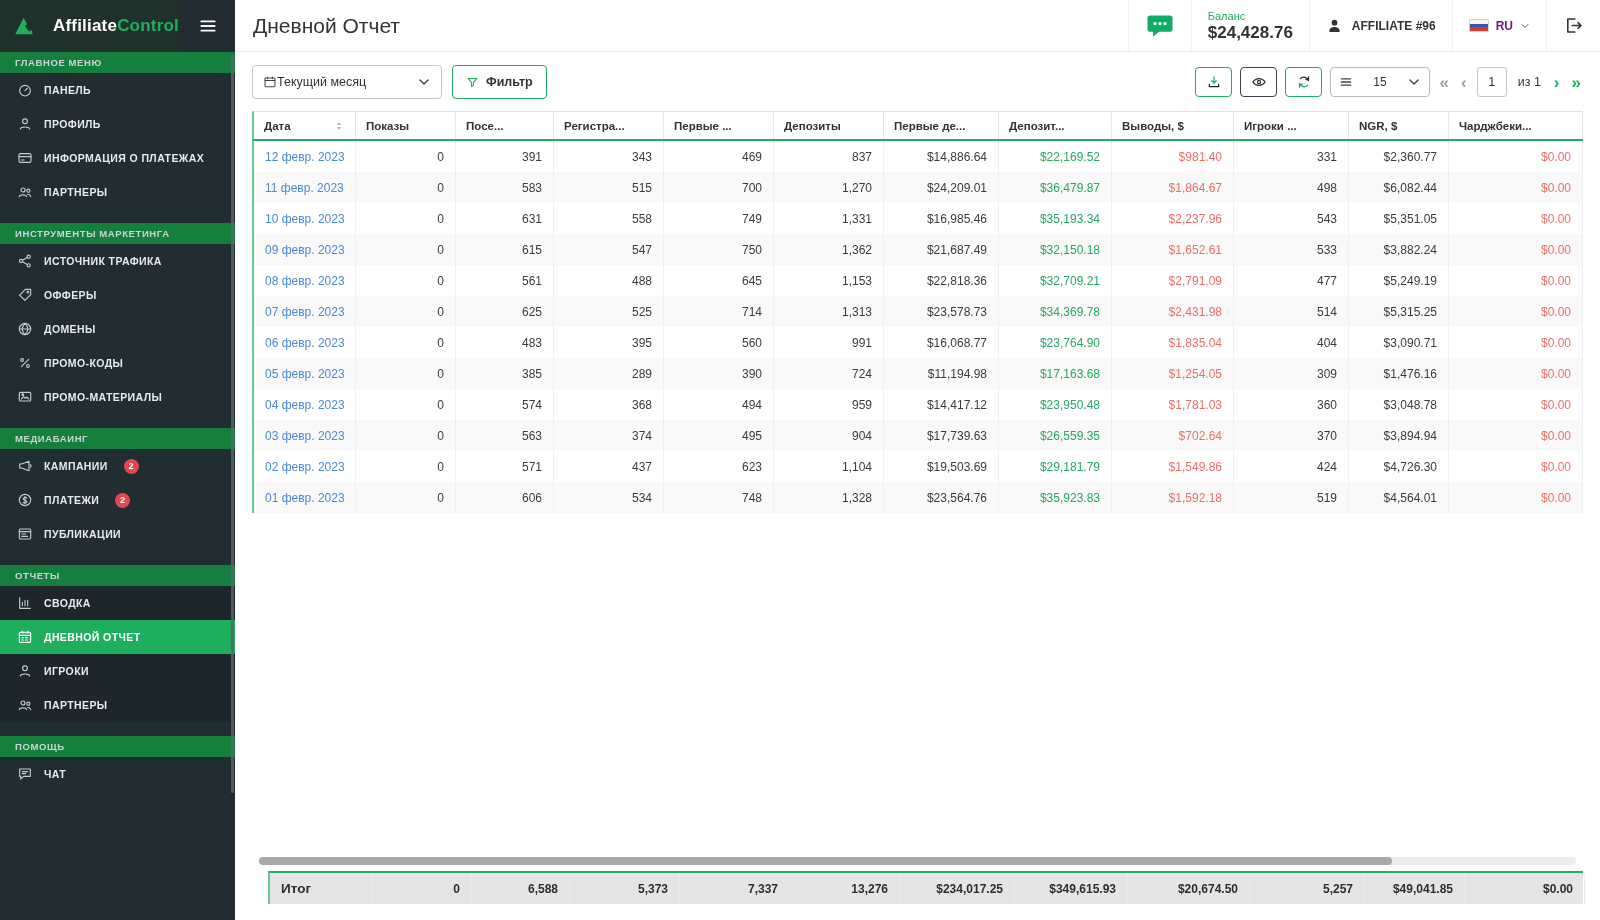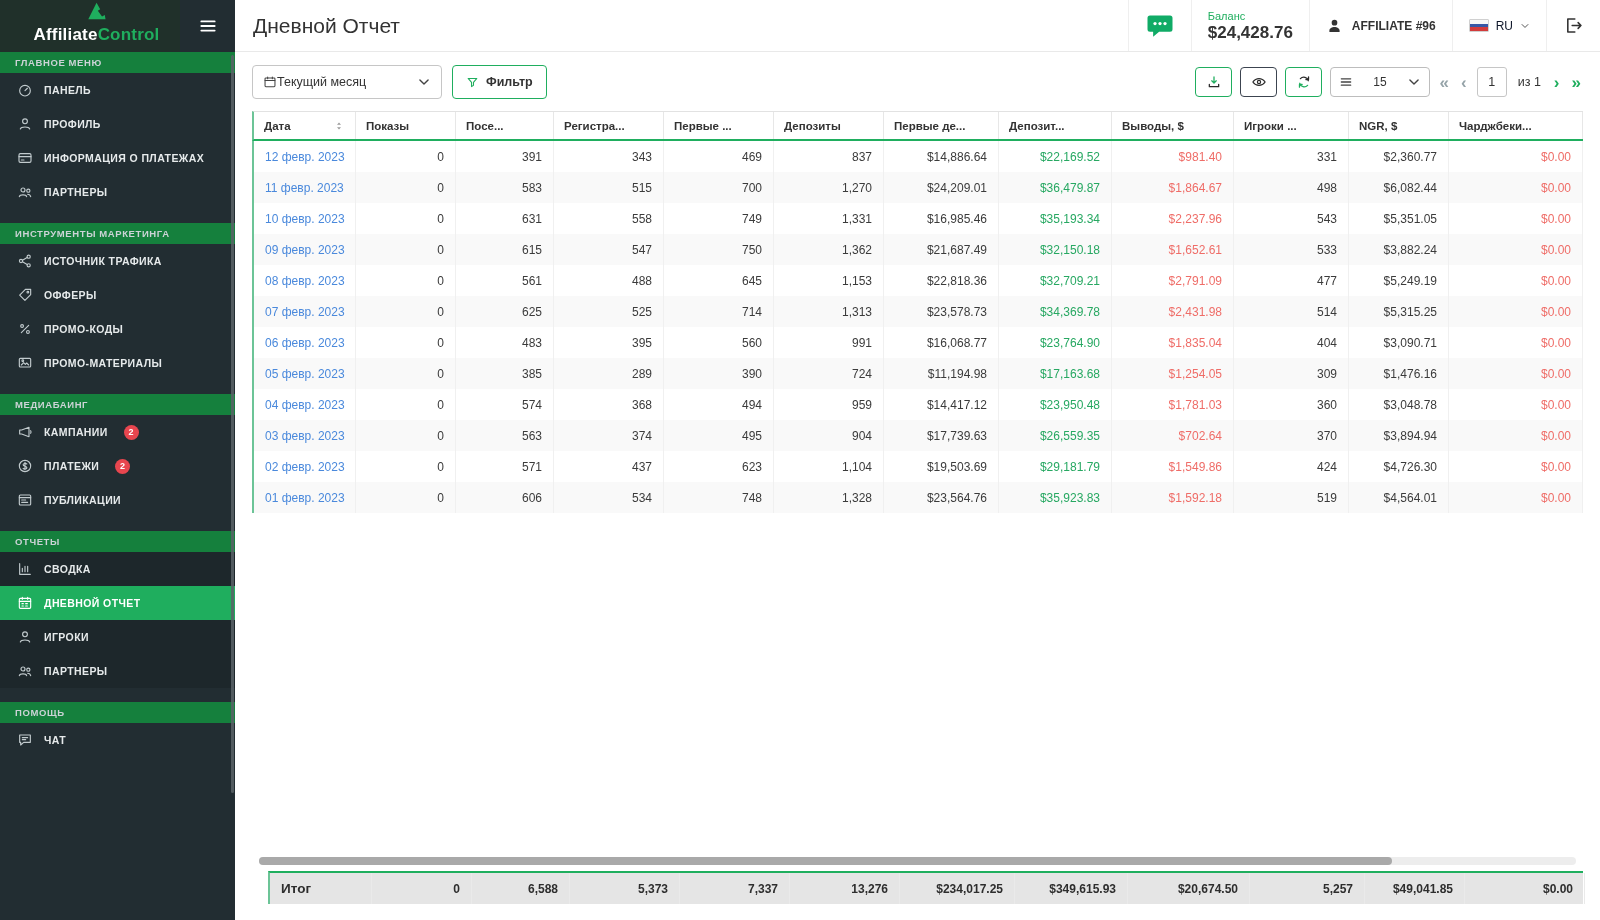--- a/index.html
+++ b/index.html
@@ -10,21 +10,21 @@
     background:#fff;color:#333;
     --green:#1fae5e;
     --cols:102px 100px 98px 110px 110px 110px 115px 113px 122px 115px 100px minmax(120px,1fr);
   }
   .icon{display:inline-flex;align-items:center;justify-content:center;}
   .icon svg{width:100%;height:100%;display:block;}
 
   
   .sidebar{flex:0 0 235px;width:235px;background:#222d32;height:100%;display:flex;flex-direction:column;position:relative;}
   .sidebar-top{display:flex;height:52px;flex:0 0 52px;}
-  .logo{width:180px;background:#20302a;display:flex;align-items:center;padding-left:13px;gap:3px;flex-direction:column;}
+  .logo{width:180px;background:#20302a;display:flex;align-items:center;padding-left:13px;gap:18px;}
   .logo .icon{width:22px;height:22px;}
   .logo-text{font-size:17px;font-weight:bold;color:#fff;letter-spacing:.2px;white-space:nowrap;}
   .logo-text .green{color:var(--green);}
   .hamburger{flex:1;display:flex;align-items:center;justify-content:center;background:#222d32;color:#fff;cursor:pointer;}
   .hamburger .icon{width:20px;height:20px;}
   .menu{flex:1;overflow:hidden;position:relative;padding-bottom:10px;}
   .menu::after{content:'';position:absolute;top:3px;right:1px;width:3px;height:85%;background:#5a6468;border-radius:2px;opacity:.85;}
   .menu-section{background:#15803d;color:#ccd3d6;font-size:9.5px;font-weight:bold;letter-spacing:.6px;padding:5px 10px 5px 15px;margin-top:14px;}
   .menu-section:first-child{margin-top:0;}
   .menu-item{display:flex;align-items:center;height:34px;padding:0 10px 0 17px;gap:11px;color:#e6eaeb;font-size:10.5px;font-weight:bold;letter-spacing:.4px;cursor:pointer;}
@@ -40,21 +40,21 @@
   .topbar{height:52px;flex:0 0 52px;border-bottom:1px solid #e9e9e9;display:flex;align-items:center;background:#fff;}
   .page-title{font-size:21px;color:#333;padding-left:18px;font-weight:400;}
   .topbar-right{margin-left:auto;display:flex;align-items:stretch;height:100%;}
   .topbar-cell{display:flex;align-items:center;padding:0 16px;border-left:1px solid #efefef;gap:9px;cursor:pointer;}
   .chat-cell .icon{width:30px;height:30px;}
   .balance-cell{cursor:default;}
   .balance-label{color:var(--green);font-size:11px;line-height:13px;}
   .balance-value{font-size:17px;font-weight:bold;color:#333;line-height:19px;}
   .user-cell{font-size:12px;font-weight:bold;color:#333;}
   .user-cell .icon{width:17px;height:17px;color:#333;}
-  .lang-cell{font-size:12px;font-weight:normal;color:#0f172a;gap:7px;}
+  .lang-cell{font-size:12px;font-weight:bold;color:#701a75;gap:7px;}
   .flag{width:20px;height:13px;border:1px solid #d0d0d0;display:flex;flex-direction:column;border-radius:1px;overflow:hidden;}
   .flag i{flex:1;display:block;}
   .flag .w{background:#f7f7f7;} .flag .b{background:#3757a5;} .flag .r{background:#d23b3b;}
   .chev{width:10px;height:10px;color:#555;}
   .logout-cell .icon{width:21px;height:21px;color:#333;}
 
   
   .content{flex:1;display:flex;flex-direction:column;overflow:hidden;}
   .toolbar{display:flex;align-items:center;padding:13px 17px 12px;gap:10px;}
   .select-box{display:flex;align-items:center;gap:0;border:1px solid #c6c6c6;border-radius:4px;height:34px;padding:0 10px;background:#fff;font-size:12.5px;color:#333;cursor:pointer;}
@@ -170,20 +170,29 @@
         <span class="menu-label">ИСТОЧНИК ТРАФИКА</span>
       </div>
       <div class="menu-item">
         <span class="icon">
           <svg viewBox="0 0 24 24" fill="none" stroke="currentColor" stroke-width="1.7" stroke-linecap="round" stroke-linejoin="round">
             <path d="M12.6 3.5h7.9v7.9l-8.6 8.6-7.9-7.9z"></path>
             <circle cx="16.3" cy="7.7" r="1.3"></circle>
           </svg>
         </span>
         <span class="menu-label">ОФФЕРЫ</span>
+      </div>
+      <div class="menu-item">
+        <span class="icon">
+          <svg viewBox="0 0 24 24" fill="none" stroke="currentColor" stroke-width="1.7" stroke-linecap="round" stroke-linejoin="round">
+            <circle cx="12" cy="12" r="8.5"></circle>
+            <path d="M3.5 12h17M12 3.5c-5.5 5-5.5 12 0 17M12 3.5c5.5 5 5.5 12 0 17"></path>
+          </svg>
+        </span>
+        <span class="menu-label">ДОМЕНЫ</span>
       </div>
       <div class="menu-item">
         <span class="icon">
           <svg viewBox="0 0 24 24" fill="none" stroke="currentColor" stroke-width="1.7" stroke-linecap="round" stroke-linejoin="round">
             <path d="M6.5 17.5l11-11"></path>
             <circle cx="7.6" cy="7.6" r="2.1"></circle>
             <circle cx="16.4" cy="16.4" r="2.1"></circle>
           </svg>
         </span>
         <span class="menu-label">ПРОМО-КОДЫ</span>

